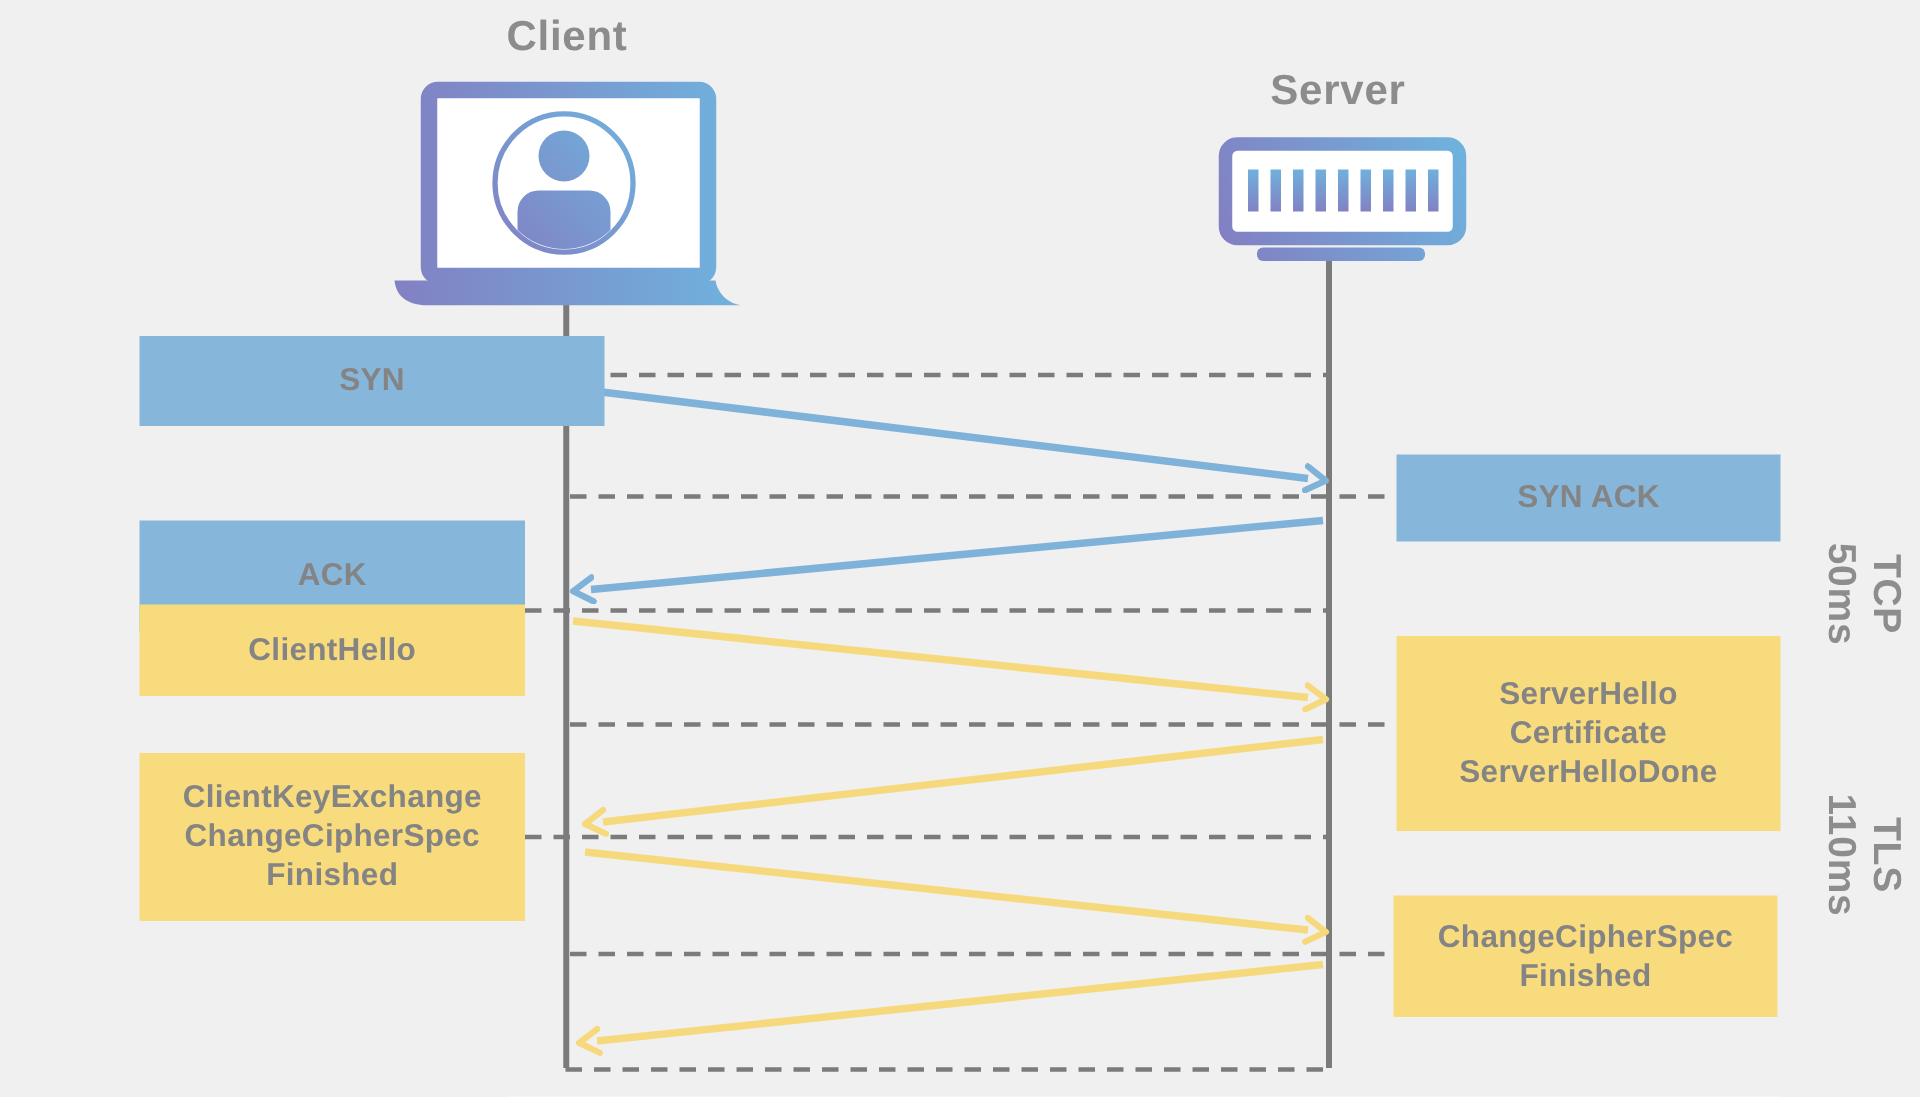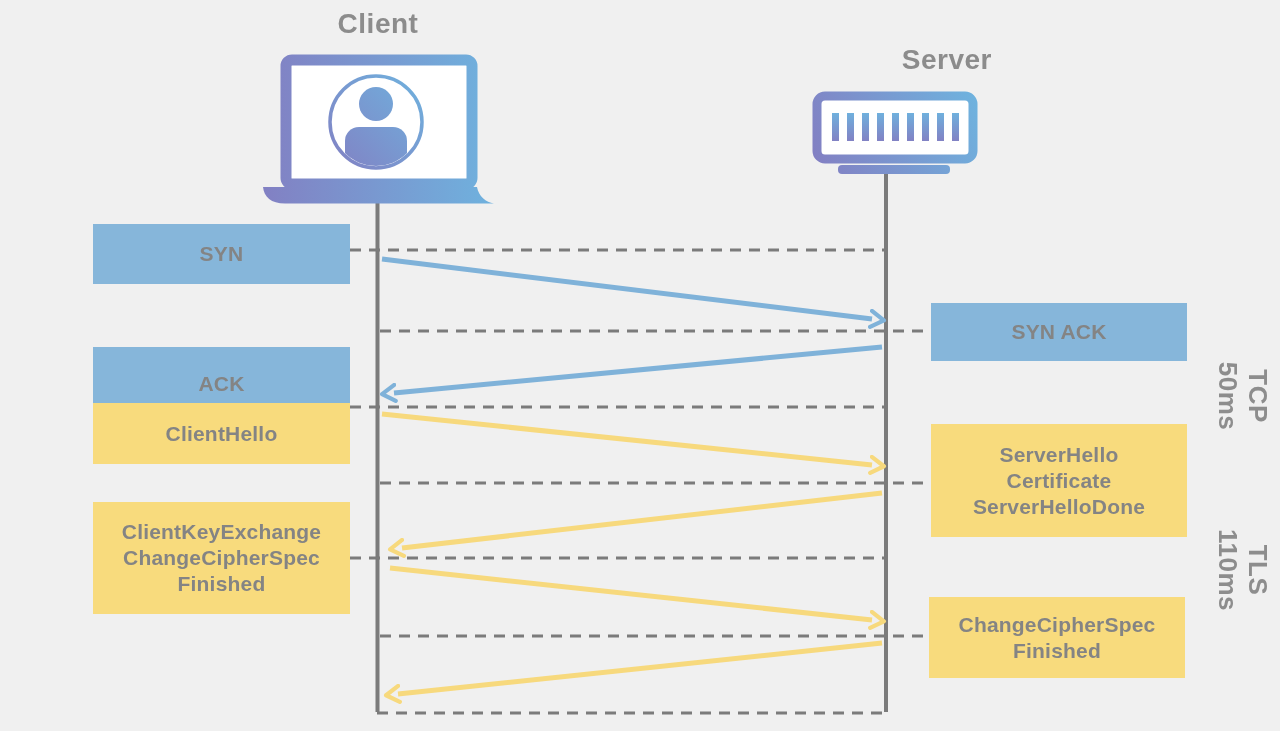--- a/index.html
+++ b/index.html
@@ -100,31 +100,31 @@
         <rect x="907" y="113" width="7" height="28"></rect>
         <rect x="922" y="113" width="7" height="28"></rect>
         <rect x="937" y="113" width="7" height="28"></rect>
         <rect x="952" y="113" width="7" height="28"></rect>
       </g>
       <rect x="838" y="165" width="112" height="9" rx="4" fill="url(#gradS)"></rect>
     </g>
   </svg>
 
   <div class="actor-title" style="left:278px;top:8px;width:200px;">Client</div>
-  <div class="actor-title" style="left:792px;top:44px;width:200px;text-align:right;">Server</div>
+  <div class="actor-title" style="left:792px;top:44px;width:200px;">Server</div>
 
-  <div class="box tcp" style="left:93px;top:224px;width:257px;height:60px;">SYN</div>
+  <div class="box tcp" style="left:93px;top:224px;width:310px;height:60px;">SYN</div>
   <div class="box tcp" style="left:93px;top:347px;width:257px;height:74px;">ACK</div>
   <div class="box tls" style="left:93px;top:403px;width:257px;height:61px;">ClientHello</div>
   <div class="box tls" style="left:93px;top:502px;width:257px;height:112px;">ClientKeyExchange
 ChangeCipherSpec
 Finished</div>
 
   <div class="box tcp" style="left:931px;top:303px;width:256px;height:58px;">SYN ACK</div>
-  <div class="box tls" style="left:931px;top:424px;width:256px;height:113px;">ServerHello
+  <div class="box tls" style="left:931px;top:424px;width:256px;height:130px;">ServerHello
 Certificate
 ServerHelloDone</div>
   <div class="box tls" style="left:929px;top:597px;width:256px;height:81px;">ChangeCipherSpec
 Finished</div>
 
   <div class="phase" style="left:1183px;top:361px;width:120px;height:70px;">TCP
 50ms</div>
   <div class="phase" style="left:1183px;top:535px;width:120px;height:70px;">TLS
 110ms</div>
 

